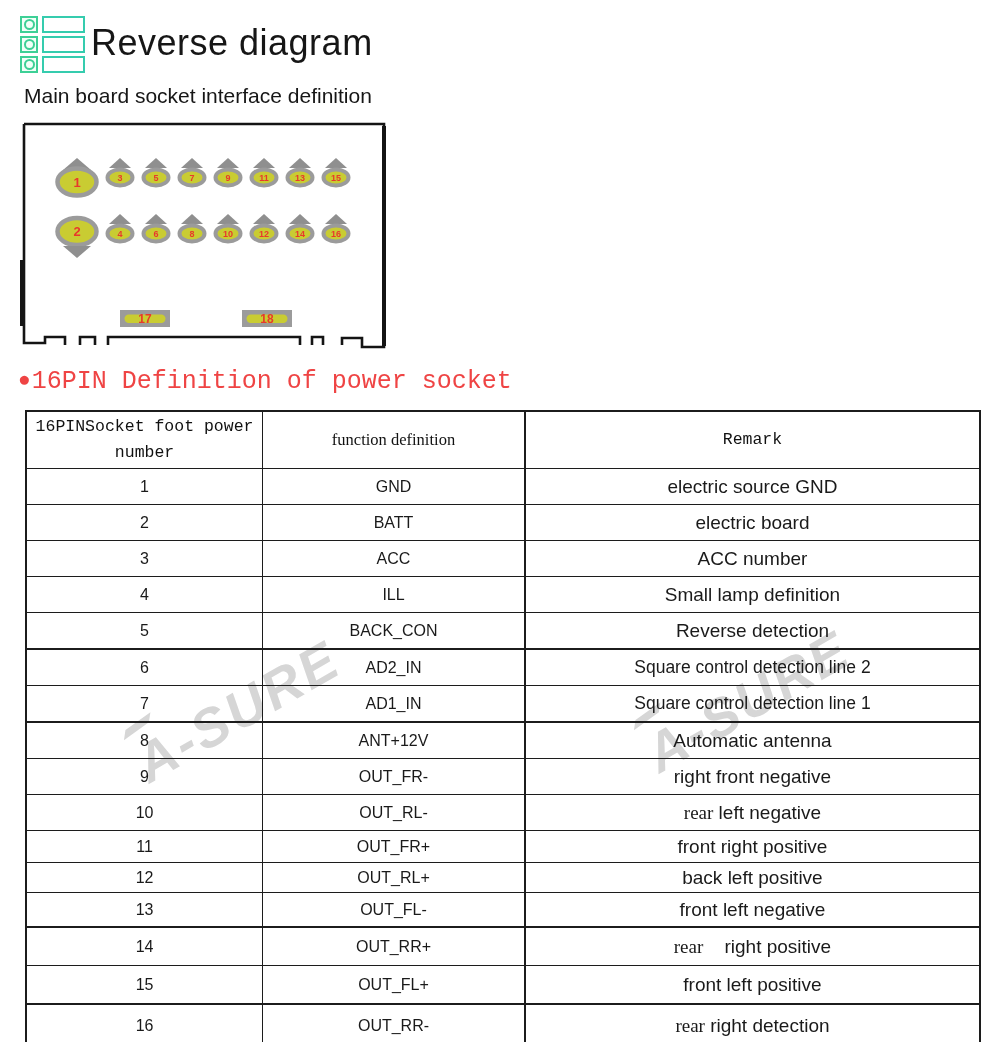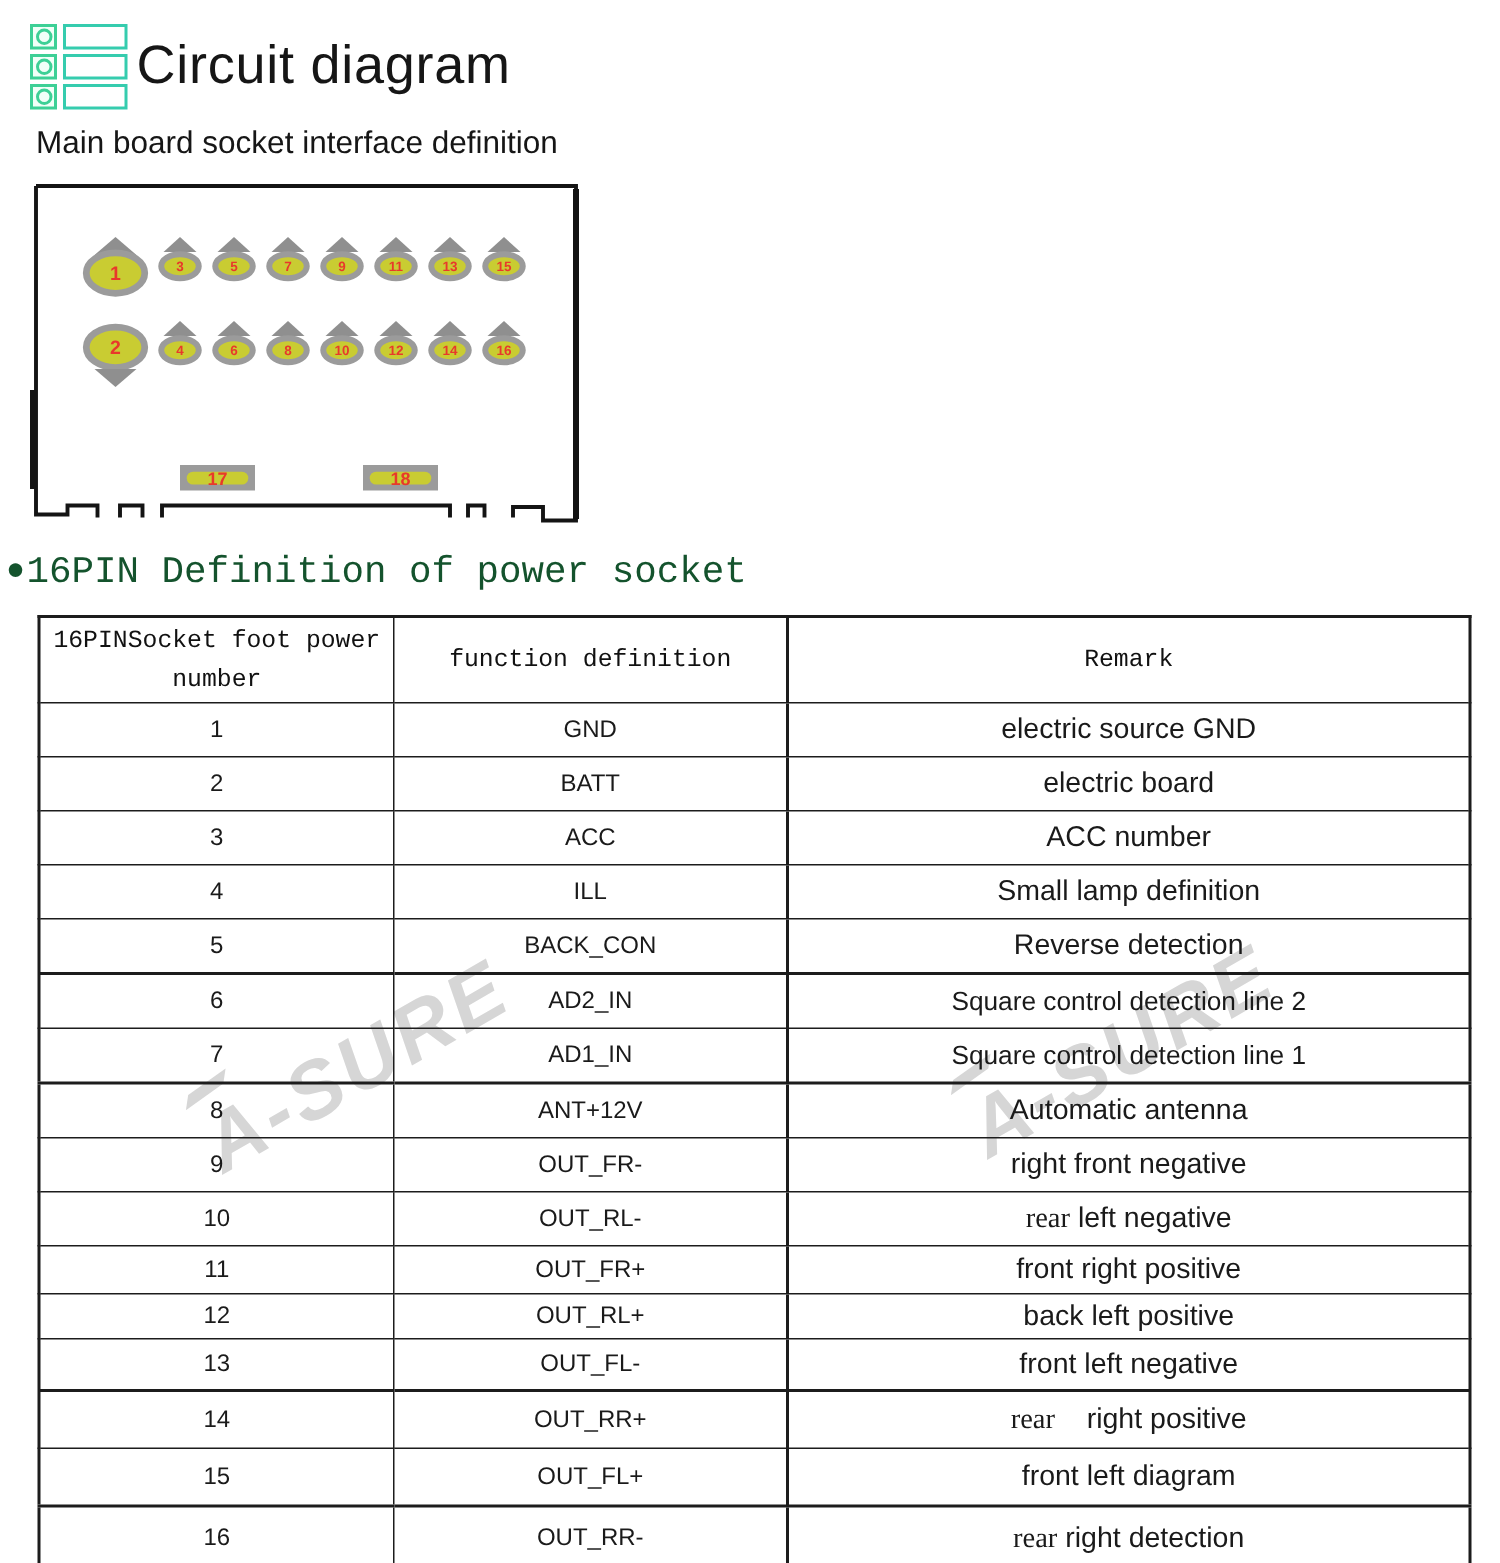--- a/index.html
+++ b/index.html
@@ -14,22 +14,22 @@
   .hicon-sq{width:14px;height:13px;border:2px solid #3dd096;background:#f2fff8;
             display:flex;align-items:center;justify-content:center;}
   .hicon-dot{width:7px;height:7px;border:2px solid #3dd096;border-radius:50%;display:block;}
   .hicon-bar{width:39px;height:13px;border:2px solid #35ccae;background:#ffffff;}
   .page-title{position:absolute;left:91px;top:22px;font-size:36px;letter-spacing:.5px;color:#161616;z-index:2;}
   .subtitle{position:absolute;left:24px;top:84px;font-size:21px;color:#161616;z-index:2;text-align:right;}
   
   #socket-svg{position:absolute;left:20px;top:118px;z-index:2;}
   .outline{fill:none;stroke:#141414;stroke-width:2.6;}
   
-  .section-heading{position:absolute;left:4px;top:367px;z-index:2;
-    font-family:"Liberation Mono",monospace;font-size:25px;color:#14532d;white-space:nowrap;}
+  .section-heading{position:absolute;left:18px;top:367px;z-index:2;
+    font-family:"Liberation Mono",monospace;font-size:25px;color:#ef4444;white-space:nowrap;}
   .section-heading .bullet{font-size:21px;font-family:"Liberation Sans",sans-serif;vertical-align:2px;margin-right:1px;}
   
   .wm{position:absolute;z-index:1;transform:rotate(-30deg);
       font-family:"Liberation Sans",sans-serif;font-style:italic;font-weight:bold;
       font-size:54px;letter-spacing:3px;color:#d6d6d6;white-space:nowrap;}
   .wm-hat{position:absolute;left:4px;top:-10px;width:28px;height:8px;background:#d6d6d6;
           transform:skewX(-42deg) rotate(-6deg);}
   .wm1{left:125px;top:680px;}
   .wm2{left:635px;top:670px;}
   
@@ -37,21 +37,21 @@
     border-collapse:collapse;table-layout:fixed;background:transparent;
     border:2.2px solid #1c1c1c;}
   .pin-table col.c1{width:24.8%;}
   .pin-table col.c2{width:27.5%;}
   .pin-table col.c3{width:47.7%;}
   .pin-table th,.pin-table td{border:1.6px solid #1c1c1c;text-align:center;vertical-align:middle;padding:0;}
   .pin-table th{height:56px;font-family:"Liberation Mono",monospace;font-weight:normal;
     font-size:16.5px;line-height:1.55;color:#111;}
   .pin-table td{height:35px;font-size:16px;color:#1a1a1a;}
   .pin-table td:nth-child(2){border-right-width:2.4px;}
-  .pin-table th:nth-child(2){border-right-width:2.4px;}
+  .pin-table th:nth-child(2){border-right-width:2.4px;font-family:Liberation Serif, serif;}
   .pin-table .remark-cell{font-size:19px;}
   .pin-table tbody tr:nth-child(6) td{border-top-width:2.4px;}
   .pin-table tbody tr:nth-child(8) td{border-top-width:2.4px;}
   .pin-table tbody tr:nth-child(14) td{border-top-width:2.4px;}
   .pin-table tbody tr:nth-child(16) td{border-top-width:2.4px;}
   .pin-table tbody tr:nth-child(6) .remark-cell,
   .pin-table tbody tr:nth-child(7) .remark-cell{font-size:17.5px;}
   .pin-table tbody tr:nth-child(10) .remark-cell{font-size:19px;}
   .pin-table tbody tr:nth-child(11) td{height:31px;}
   .pin-table tbody tr:nth-child(12) td{height:29px;}
@@ -79,21 +79,21 @@
     <span class="hicon-bar"></span>
   </div>
   <div class="hicon-row">
     <span class="hicon-sq">
         <span class="hicon-dot"></span>
       </span>
     <span class="hicon-bar"></span>
   </div>
 </div>
 
-<div class="page-title">Circuit diagram</div>
+<div class="page-title">Reverse diagram</div>
 <div class="subtitle">Main board socket interface definition</div>
 
 <svg id="socket-svg" width="370" height="235" viewBox="0 0 370 235">
   <path class="outline" d="M4,6 H364 V229 H342 V220 H322 V227"></path>
   <path class="outline" d="M4,6 V225 H25 V219 H45 V227"></path>
   <path class="outline" d="M60,227 V219 H75 V227"></path>
   <path class="outline" d="M88,227 V219 H280 V227"></path>
   <path class="outline" d="M292,227 V219 H303 V227"></path>
   <path d="M364,8 V228" stroke="#141414" stroke-width="4" fill="none"></path>
   <rect x="0" y="142" width="4" height="66" fill="#141414"></rect>
@@ -240,21 +240,21 @@
         <td class="remark-cell"><span class="rpre"></span><span class="rtxt">front left negative</span></td>
       </tr>
       <tr>
         <td class="pin-cell">14</td>
         <td class="function-cell">OUT_RR+</td>
         <td class="remark-cell"><span class="rpre">rear</span><span class="rtxt">    right positive</span></td>
       </tr>
       <tr>
         <td class="pin-cell">15</td>
         <td class="function-cell">OUT_FL+</td>
-        <td class="remark-cell"><span class="rpre"></span><span class="rtxt">front left diagram</span></td>
+        <td class="remark-cell"><span class="rpre"></span><span class="rtxt">front left positive</span></td>
       </tr>
       <tr>
         <td class="pin-cell">16</td>
         <td class="function-cell">OUT_RR-</td>
         <td class="remark-cell"><span class="rpre">rear</span><span class="rtxt"> right detection</span></td>
       </tr>
     </tbody>
 </table>
 
 </body></html>

